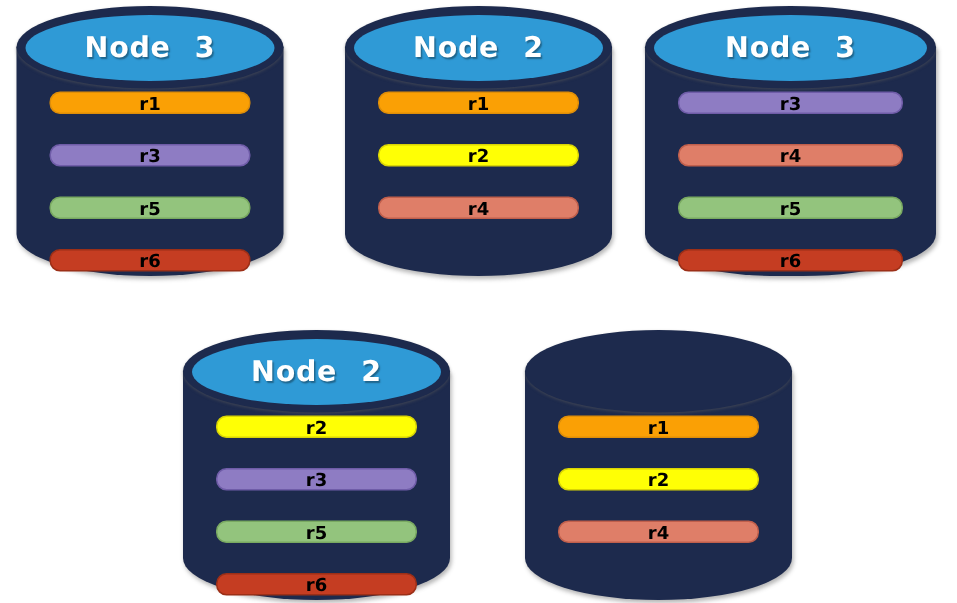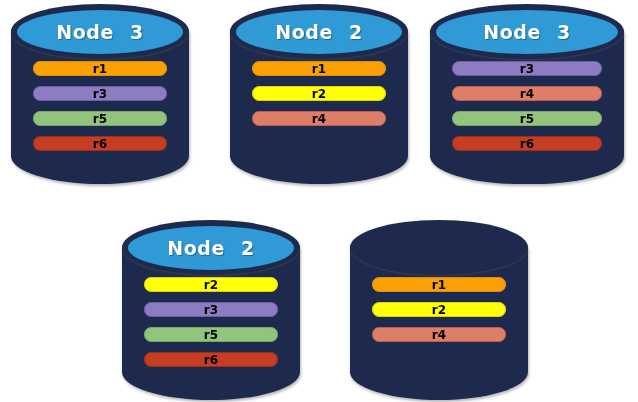--- a/index.html
+++ b/index.html
@@ -61,21 +61,21 @@
     word-spacing: 9px;
     text-shadow: 1px 1px 1px rgba(0,0,0,0.35);
     white-space: nowrap;
   }
   .bars {
     position: absolute;
     left: 22px; right: 22px;
     top: 57px;
     display: flex;
     flex-direction: column;
-    gap: 10px;
+    gap: 20px;
   }
   .bar {
     height: 15px;
     box-sizing: border-box;
     border: 1px solid;
     border-radius: 7px;
     display: flex;
     align-items: center;
     justify-content: center;
   }

